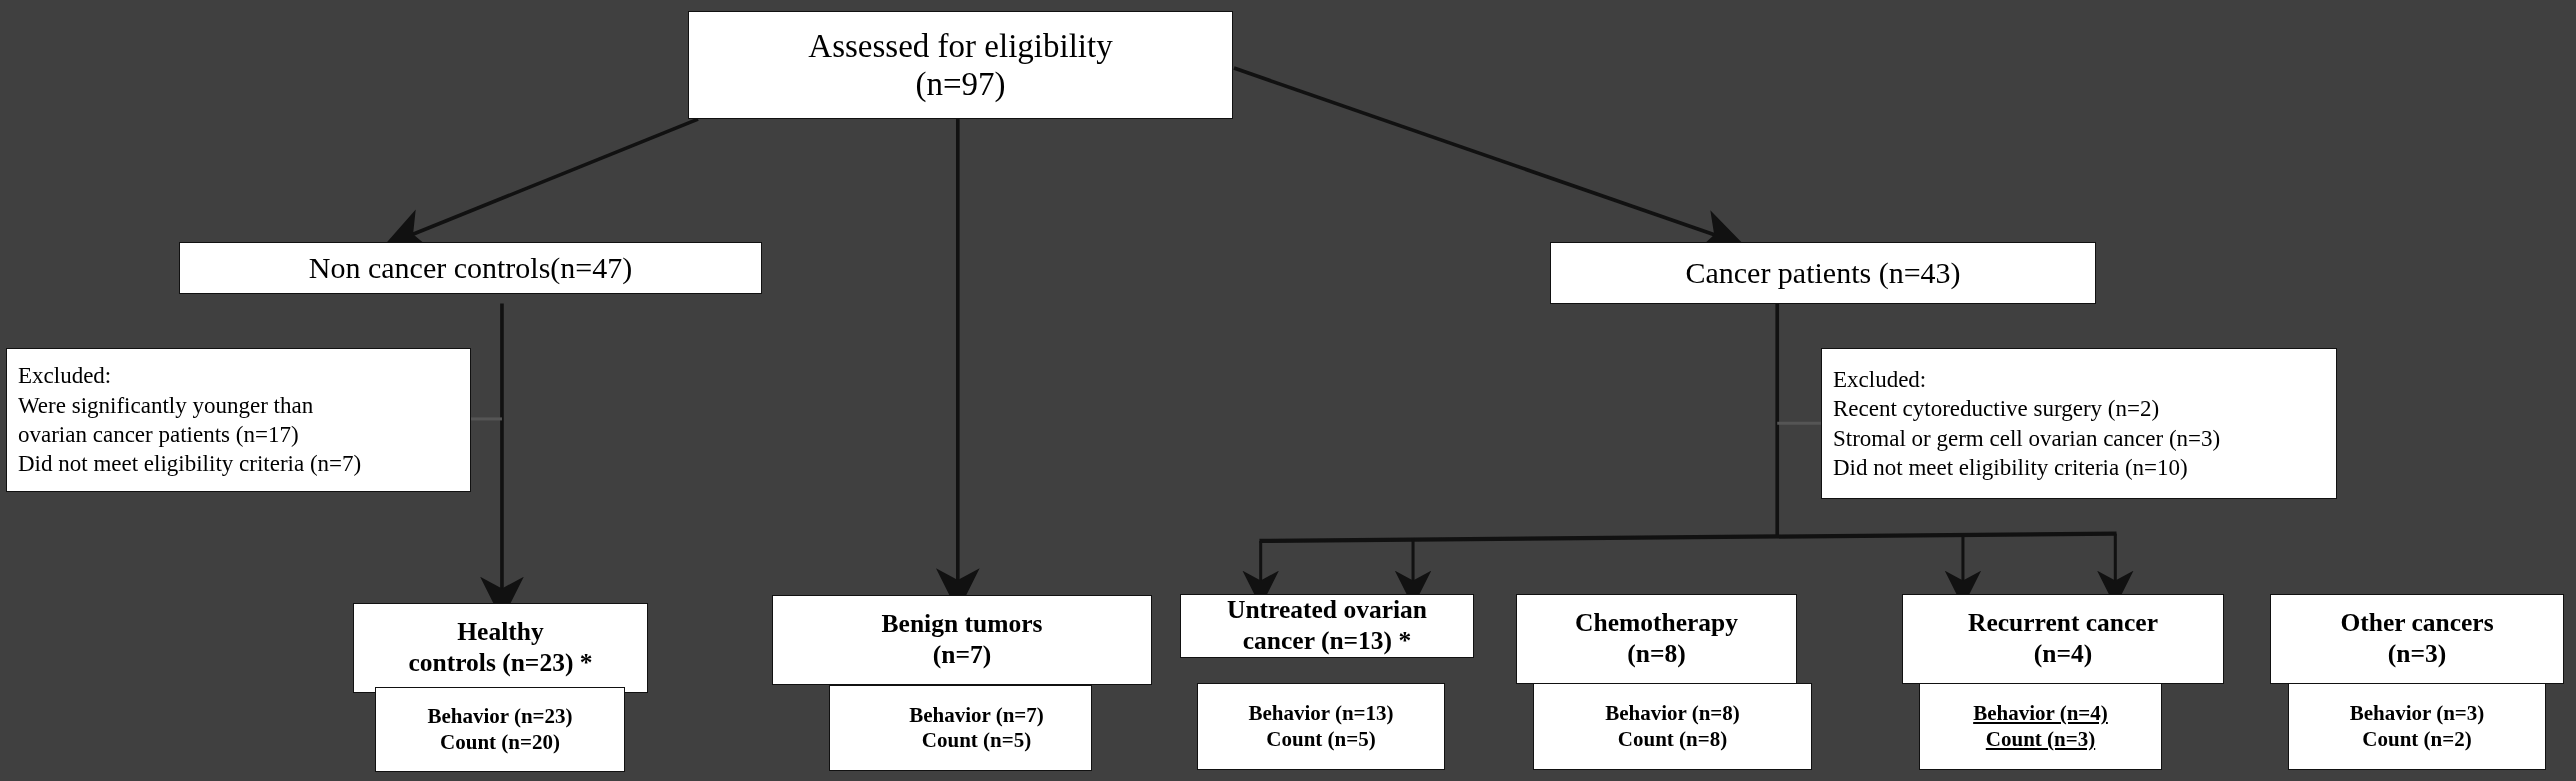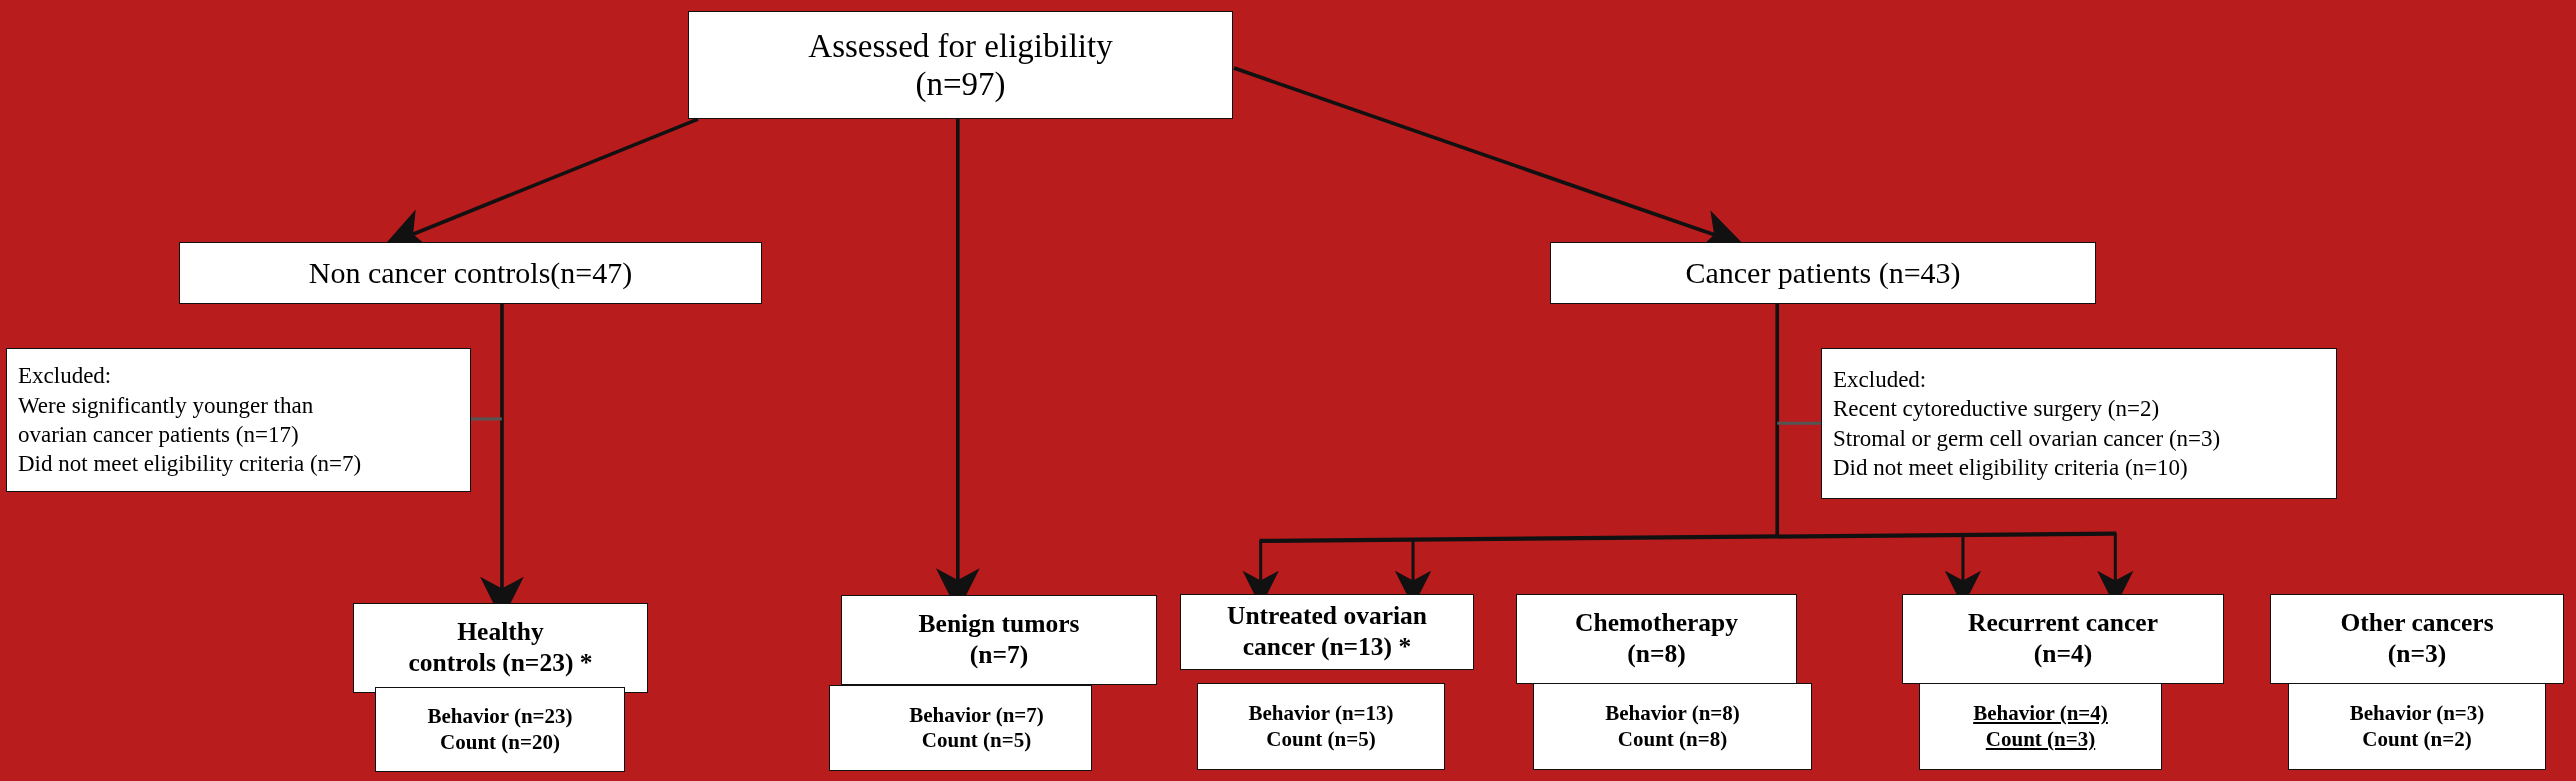--- a/index.html
+++ b/index.html
@@ -4,21 +4,21 @@
 <style>
   html, body {
     margin: 0;
     padding: 0;
     background: #ffffff;
   }
   #canvas {
     position: relative;
     width: 2576px;
     height: 782px;
-    background: #b91c1c;
+    background: #404040;
     font-family: "Liberation Serif", "DejaVu Serif", serif;
     color: #000000;
     overflow: hidden;
   }
   #wires {
     position: absolute;
     left: 0;
     top: 0;
     width: 2576px;
     height: 782px;
@@ -38,21 +38,21 @@
   }
   .node .txt { white-space: pre-line; display: block; width: 100%; }
 
   
   .n-top {
     left: 688px; top: 11px; width: 545px; height: 108px;
     font-size: 33px;
   }
   
   .n-left2 {
-    left: 179px; top: 242px; width: 583px; height: 62px;
+    left: 179px; top: 242px; width: 583px; height: 52px;
     font-size: 30px;
     text-align: center;
   }
   .n-right2 {
     left: 1550px; top: 242px; width: 546px; height: 62px;
     font-size: 30px;
   }
   
   .n-excl {
     text-align: left;
@@ -72,23 +72,23 @@
     line-height: 1.2;
   }
   .n-sub {
     font-size: 21px;
     font-weight: bold;
     line-height: 1.2;
     z-index: 4;
   }
   .n-hc      { left: 353px;  top: 603px; width: 295px; height: 90px; }
   .n-hc-sub  { left: 375px;  top: 687px; width: 250px; height: 85px; }
-  .n-bt      { left: 841px; top: 595px; width: 316px; height: 90px; }
+  .n-bt      { left: 772px; top: 595px; width: 380px; height: 90px; }
   .n-bt-sub  { left: 829px; top: 685px; width: 263px; height: 86px; padding-left: 32px; }
-  .n-uoc     { left: 1180px; top: 594px; width: 294px; height: 76px; justify-content: center; }
+  .n-uoc     { left: 1180px; top: 594px; width: 294px; height: 64px; justify-content: center; }
   .n-uoc-sub { left: 1197px; top: 683px; width: 248px; height: 87px; }
   .n-ch      { left: 1516px; top: 594px; width: 281px; height: 90px; }
   .n-ch-sub  { left: 1533px; top: 683px; width: 279px; height: 87px; text-align: center; }
   .n-rc      { left: 1902px; top: 594px; width: 322px; height: 90px; }
   .n-rc-sub  { left: 1919px; top: 683px; width: 243px; height: 87px; text-decoration: underline; }
   .n-oc      { left: 2270px; top: 594px; width: 294px; height: 90px; }
   .n-oc-sub  { left: 2288px; top: 683px; width: 258px; height: 87px; }
 </style>
 </head>
 <body>

